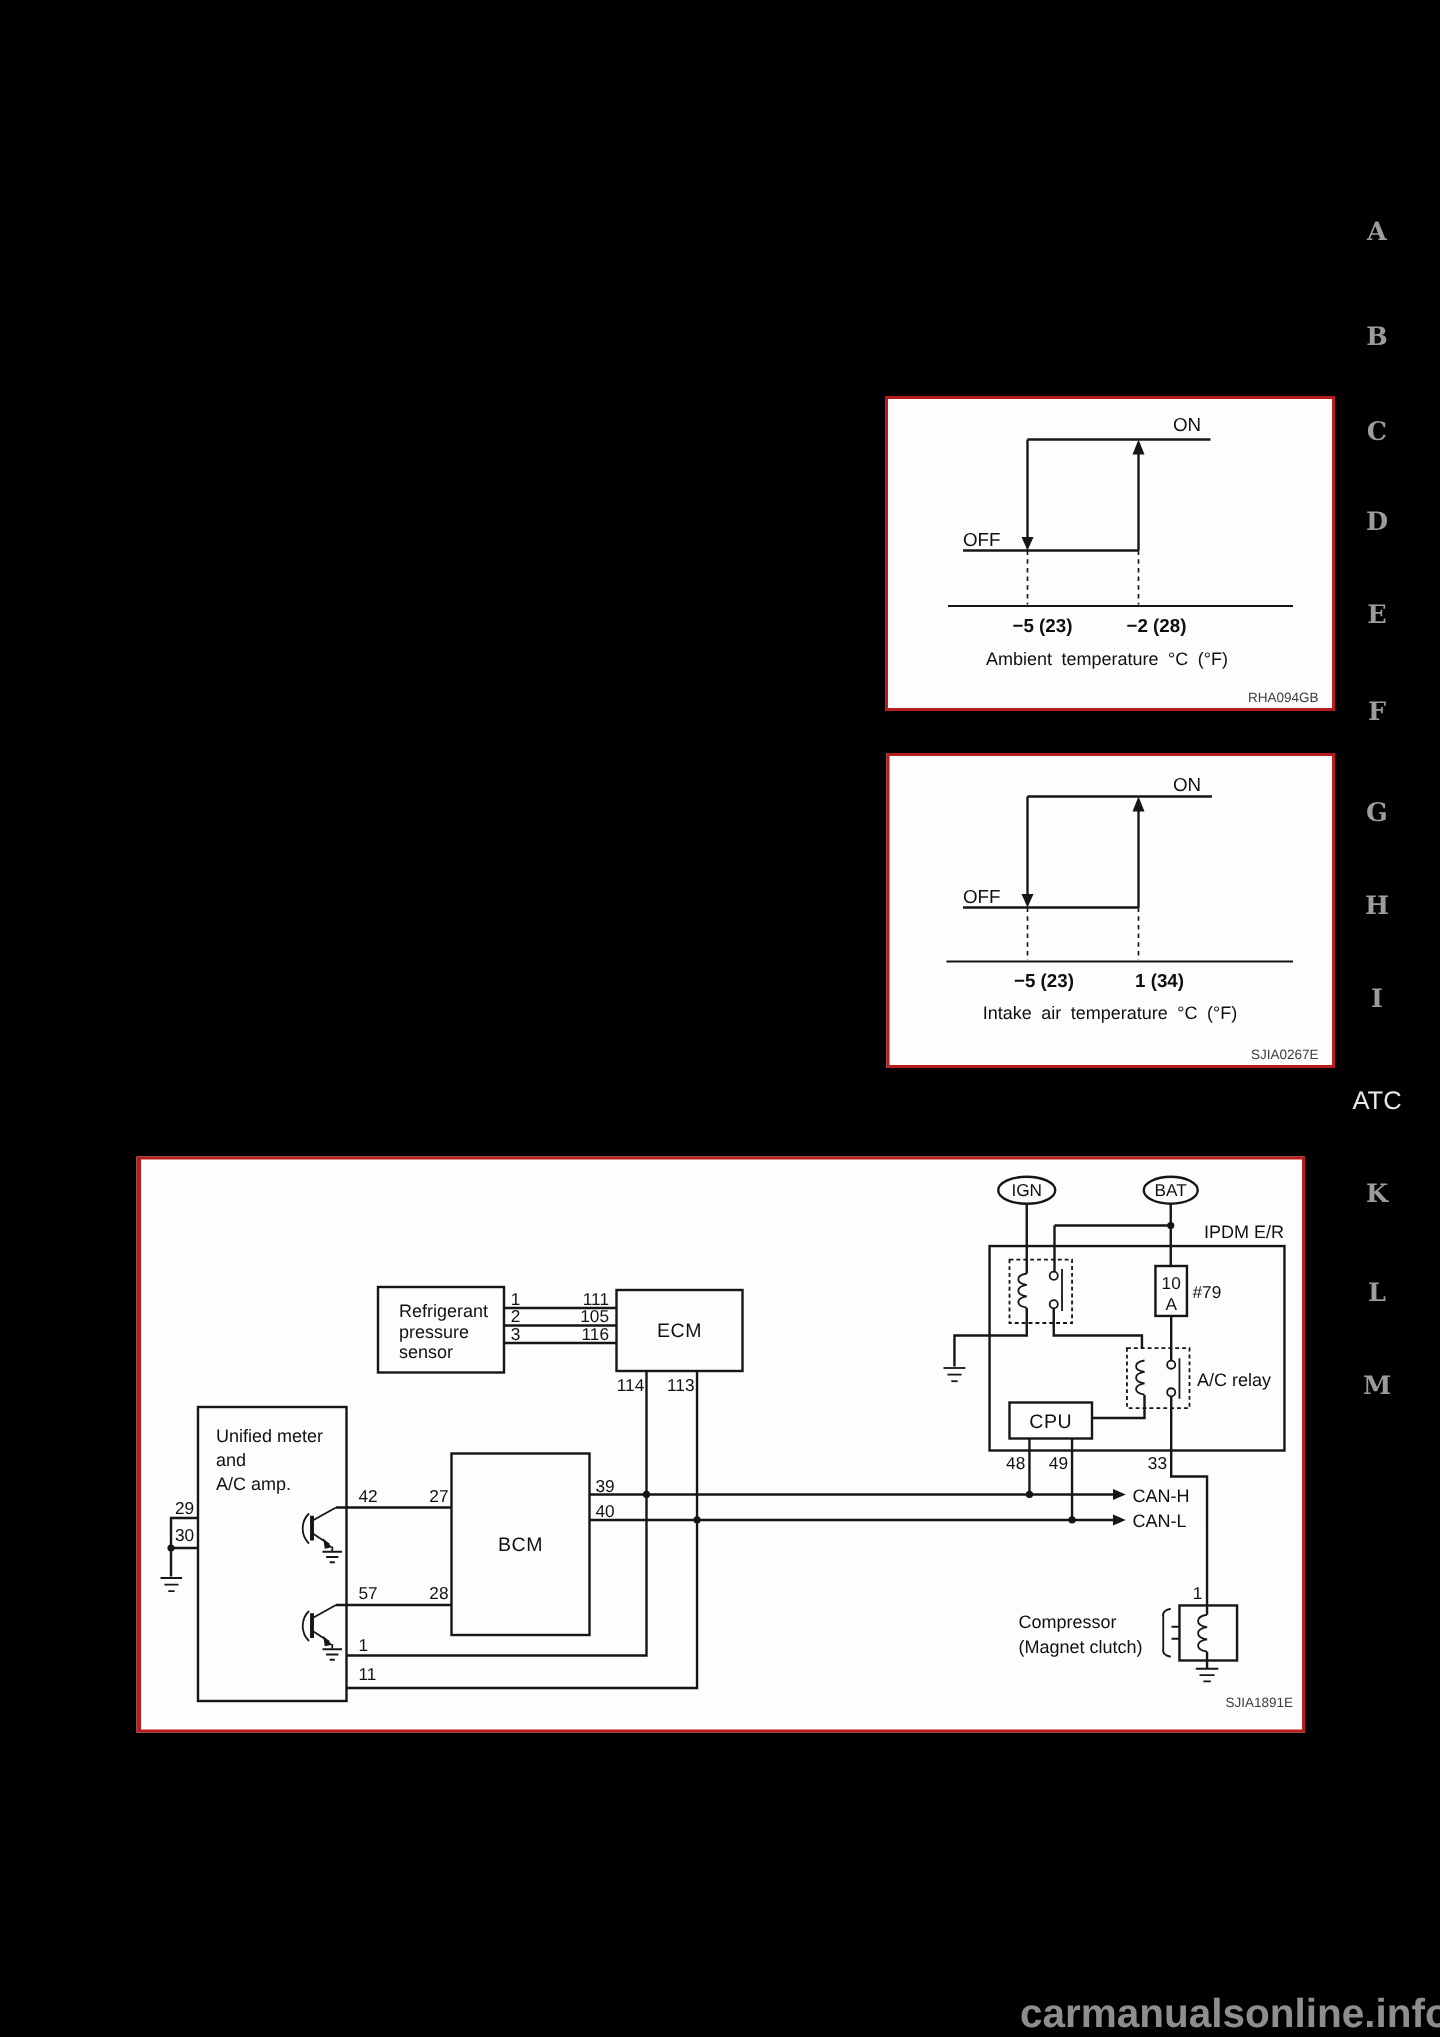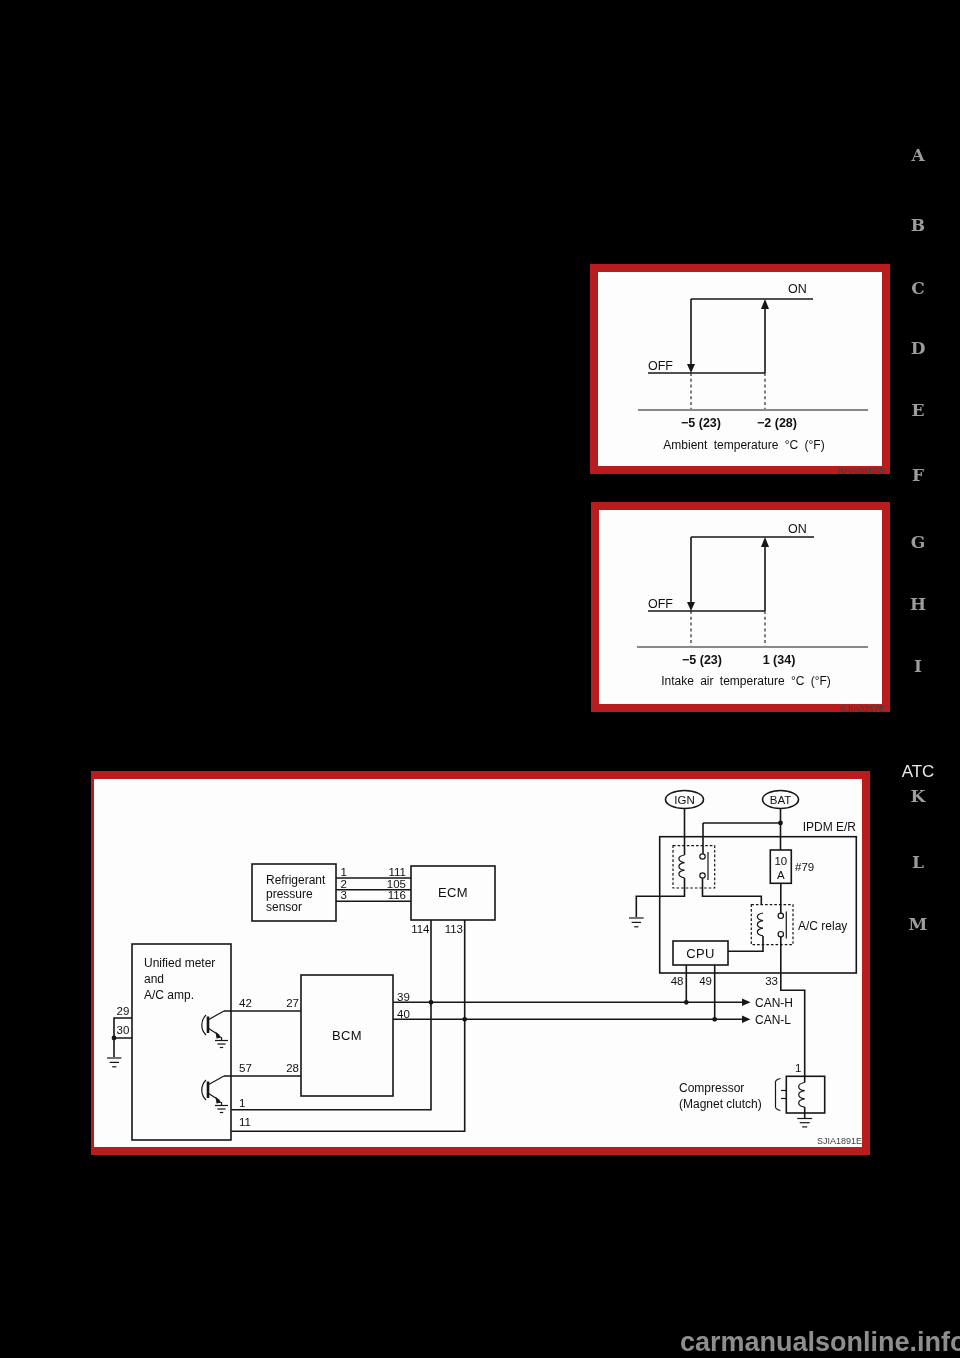--- a/index.html
+++ b/index.html
@@ -1,22 +1,22 @@
 <!DOCTYPE html>
 <html><head>
 <meta charset="utf-8">
 <style>
   html,body{margin:0;padding:0;background:#000;}
   .screen{position:relative;width:960px;height:1358px;background:#000;overflow:hidden;
           font-family:"Liberation Sans",sans-serif;}
-  .figure-box{position:absolute;background:#fdfdfd;border:8px solid #b91c1c;box-sizing:border-box;}
+  .figure-box{position:absolute;background:#fdfdfd;border:2px solid #b91c1c;box-sizing:border-box;}
   .marker{position:absolute;left:918px;transform:translateX(-50%);
           font-family:"DejaVu Serif",serif;font-weight:bold;font-size:17px;color:#9c9c9c;
           line-height:20px;white-space:nowrap;}
-  .marker.active{font-family:"Liberation Sans",sans-serif;font-weight:400;color:#e8e8e8;font-size:17px;margin-top:38px;}
+  .marker.active{font-family:"Liberation Sans",sans-serif;font-weight:400;color:#e8e8e8;font-size:17px;}
   .watermark{position:absolute;left:680px;top:1327px;color:#8e8e8e;font-size:27px;
              font-weight:bold;letter-spacing:0px;white-space:nowrap;}
   
   svg{display:block;}
   .w{stroke:#161616;stroke-width:1.6;fill:none;}
   .wt{stroke:#161616;stroke-width:1.2;fill:none;}
   .bar{stroke:#161616;stroke-width:2.6;fill:none;}
   .dash{stroke:#161616;stroke-width:1.1;fill:none;stroke-dasharray:3 2.8;}
   .dbox{stroke:#161616;stroke-width:1.2;fill:none;stroke-dasharray:2.6 2;}
   .boxr{fill:#fdfdfd;stroke:#161616;stroke-width:1.6;}

